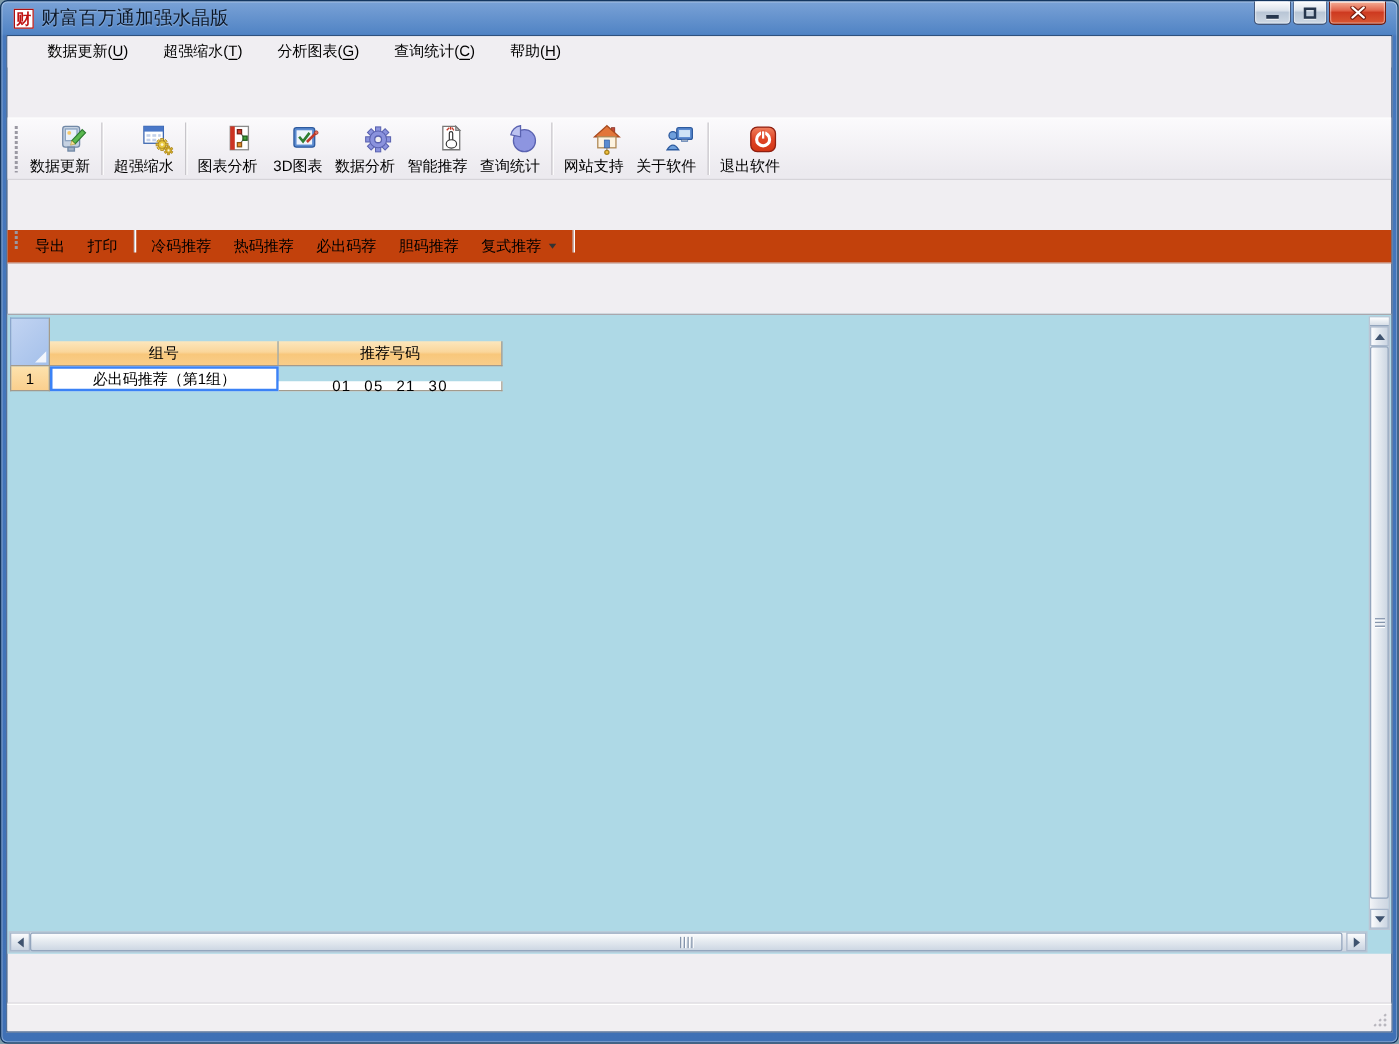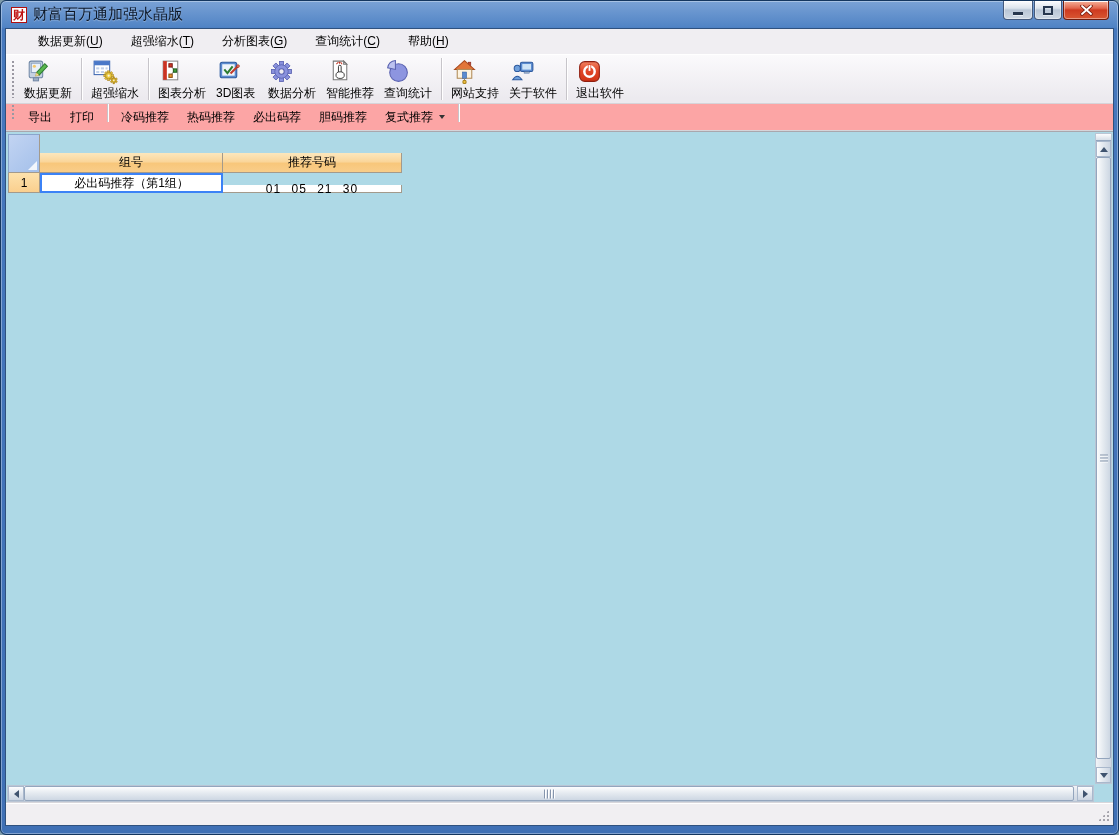--- a/index.html
+++ b/index.html
@@ -23,42 +23,42 @@
     box-shadow:inset 0 1px 0 rgba(255,255,255,.9),inset 0 0 0 1px rgba(255,255,255,.4);margin-left:0;}
   .cap-btn+.cap-btn{margin-left:1px;}
   .cap-min{width:30px;} .cap-max{width:28px;} 
   .cap-close{width:46px;border-color:#6e1d10;
     background:linear-gradient(180deg,#f6b39c 0%,#e2664d 40%,#ce3a20 50%,#d95732 100%);}
   .glyph-min{width:10px;height:3px;background:#27374e;margin-top:7px;box-shadow:0 1px 0 rgba(255,255,255,.6);}
   .glyph-max{width:10px;height:9px;border:2px solid #27374e;box-shadow:0 1px 0 rgba(255,255,255,.5);}
 
   
   .app-body{position:absolute;top:27px;left:4px;right:4px;bottom:8px;
-    background:#f0eef2;border:1px solid #2f5document;border:1px solid #2f517e;display:flex;flex-direction:column;}
+    background:#f0eef2;border:1px solid #2f5document;border:1px solid #2f517e;display:flex;flex-direction:column;gap:40px;}
 
   
   .menubar{height:25px;display:flex;align-items:center;padding-left:18px;background:#f0eef2;flex:0 0 auto;}
   .menu-item{font-size:12px;color:#000;padding:4px 14px;white-space:nowrap;}
   .menu-item u{text-underline-offset:2px;}
 
   
   .toolbar1{height:50px;display:flex;align-items:center;background:linear-gradient(180deg,#fbfafc,#ecEAef 90%);
     background:linear-gradient(180deg,#fbfafc,#eceaef 90%);border-top:1px solid #fff;
     border-bottom:1px solid #d6d4d9;padding:0 2px;flex:0 0 auto;}
   .grip{width:4px;height:38px;margin:0 4px 0 3px;
     background-image:radial-gradient(circle,#9a98a2 40%,transparent 45%);background-size:4px 4px;background-repeat:repeat-y;}
   .grip.small{height:16px;}
   .tb-sep{width:1px;height:42px;background:#c7c5ca;box-shadow:1px 0 0 #fff;margin:0 4px;flex:0 0 auto;}
-  .tb-btn{display:flex;flex-direction:column;align-items:flex-start;justify-content:center;
+  .tb-btn{display:flex;flex-direction:column;align-items:flex-end;justify-content:center;
     padding:2px 5px 3px;min-width:52px;font-size:12px;color:#000;white-space:nowrap;}
   .tb-icon{width:27px;height:27px;display:block;margin-bottom:1px;}
   .tb-label{font-size:12px;line-height:14px;}
 
   
-  .toolbar2{height:27px;display:flex;background:#fca5a5;
+  .toolbar2{height:27px;display:flex;background:#c2410c;
     border-bottom:1px solid #d6d4d9;padding:0 2px;flex:0 0 auto;}
   .tb2-btn{font-size:12px;color:#000;padding:4px 9px;white-space:nowrap;display:flex;align-items:center;}
   .tb2-sep{width:1px;height:18px;background:#c7c5ca;box-shadow:1px 0 0 #fff;margin:0 4px;flex:0 0 auto;}
   .dd-arrow{width:0;height:0;border-left:3.5px solid transparent;border-right:3.5px solid transparent;
     border-top:4px solid #333;margin-left:6px;}
 
   
   .client{position:relative;flex:1 1 auto;background:#aed9e6;border-top:1px solid #a9a7ad;overflow:hidden;}
 
   .grid{position:absolute;top:2px;left:2px;display:grid;

